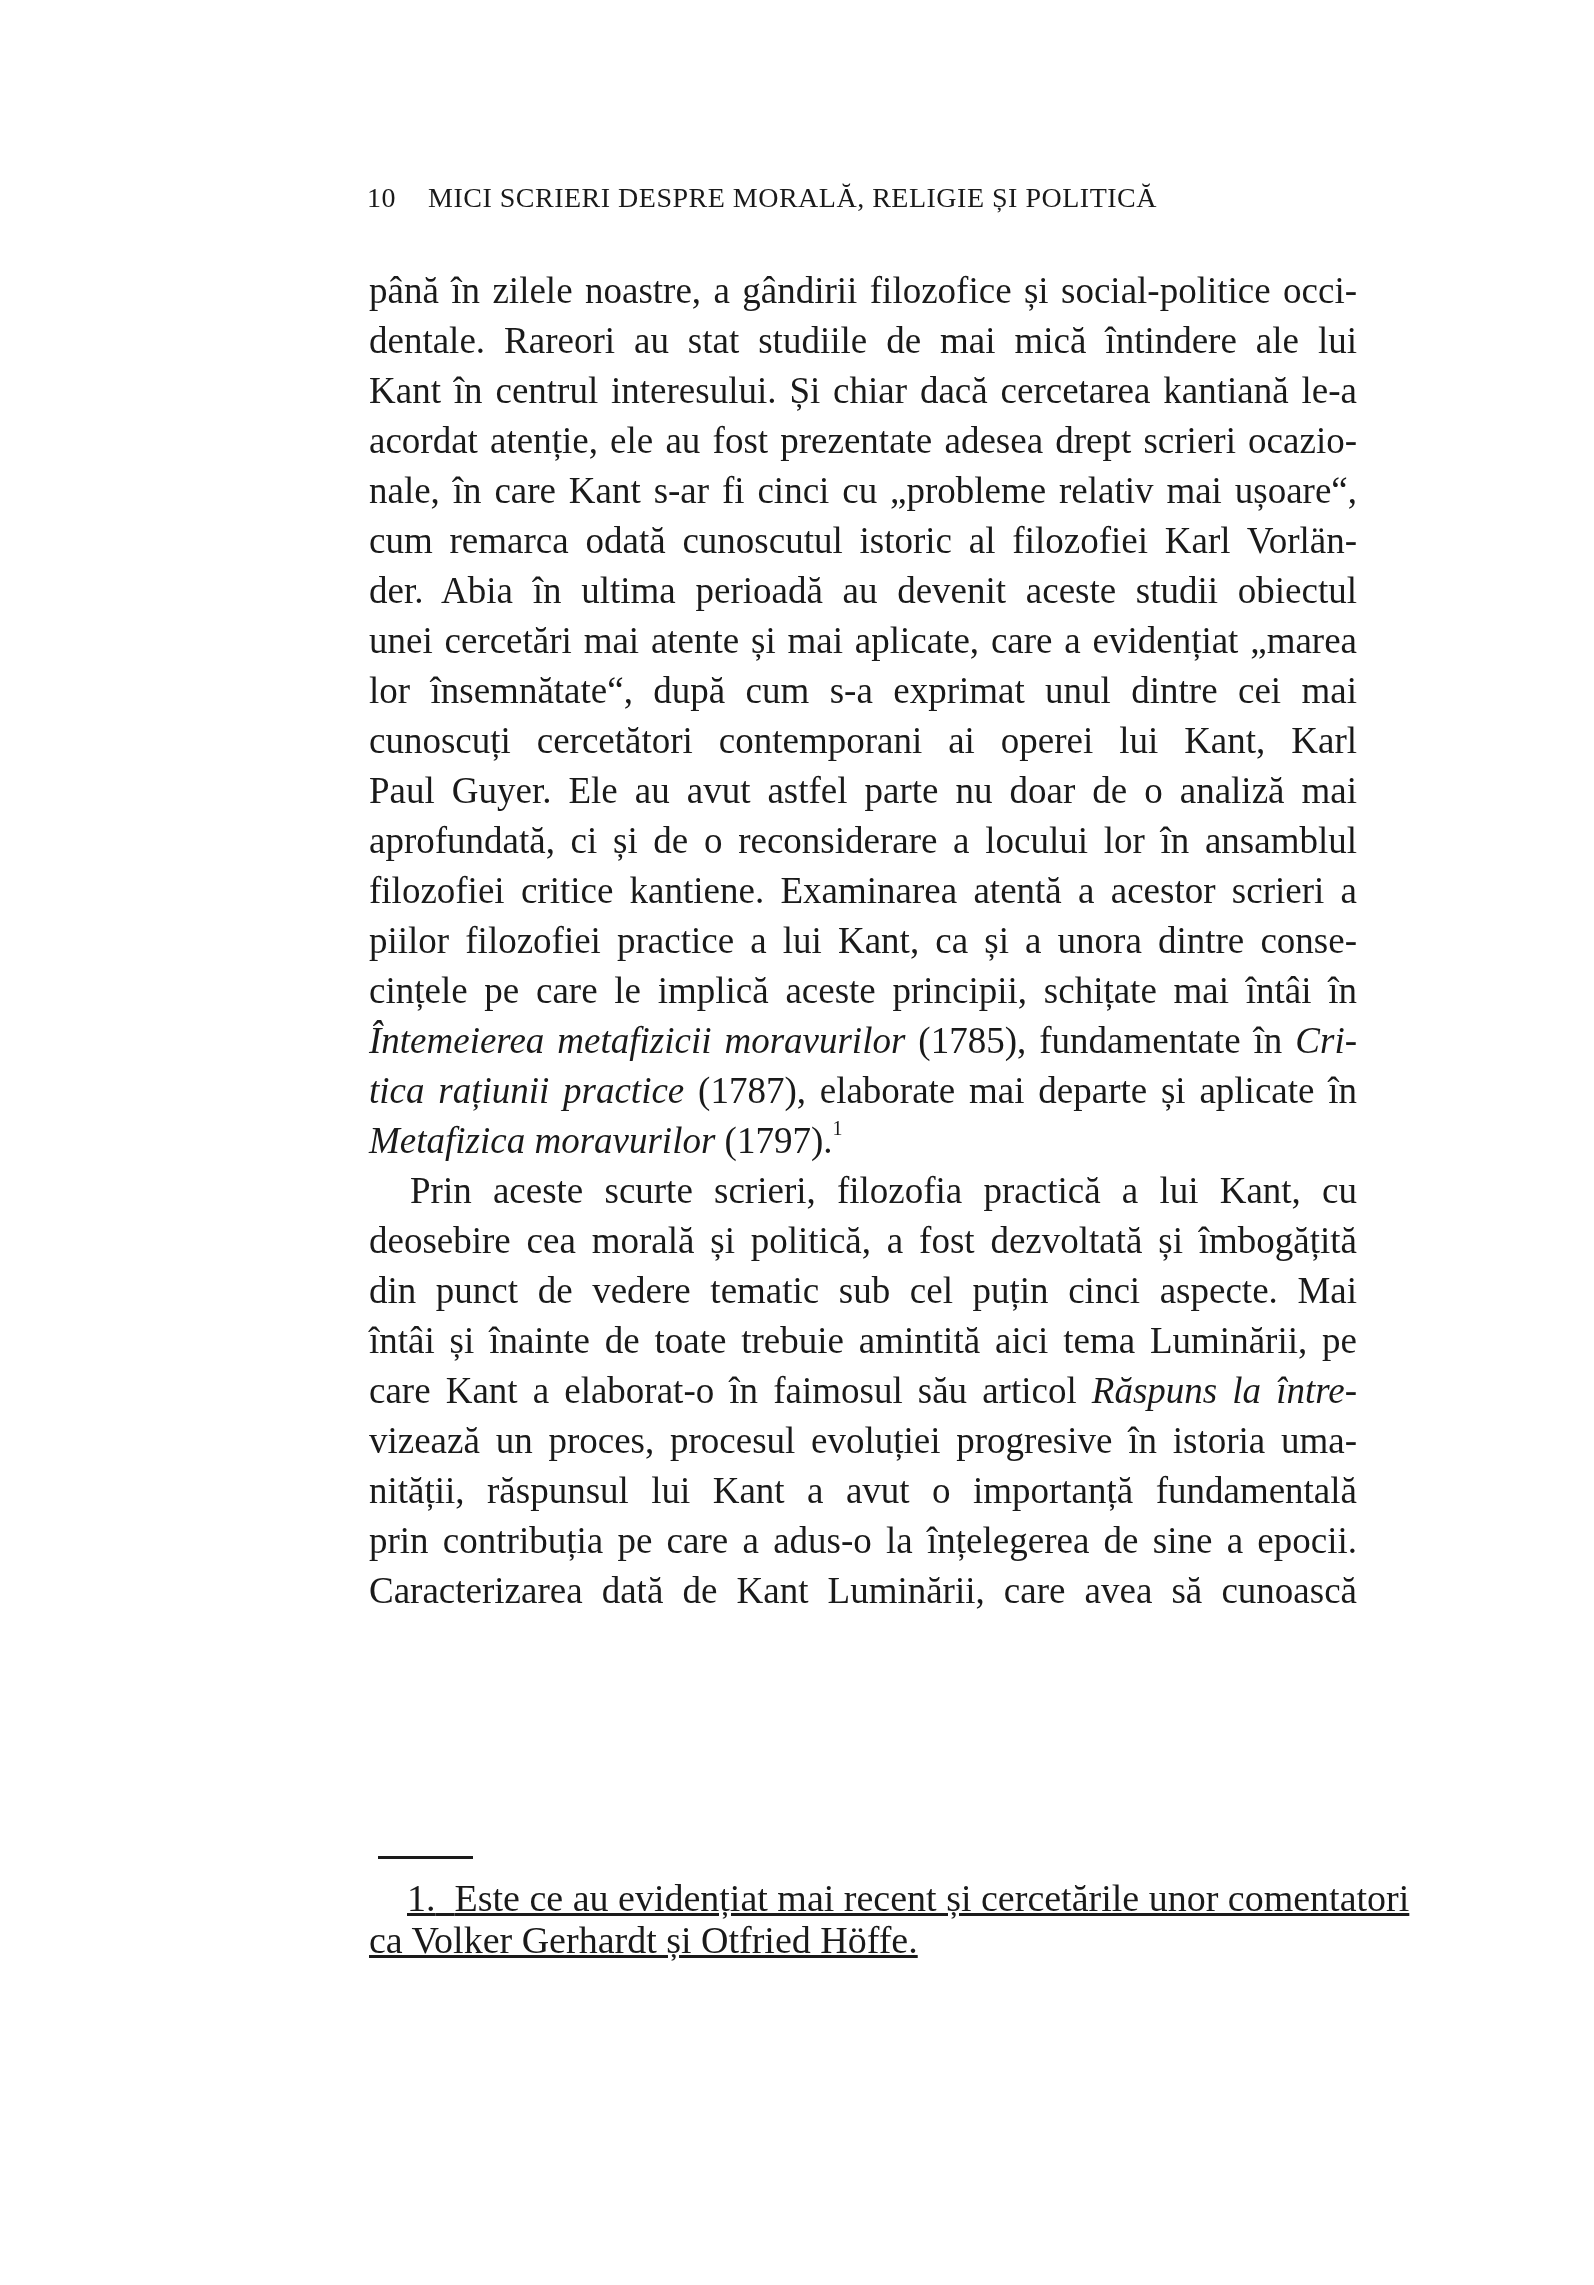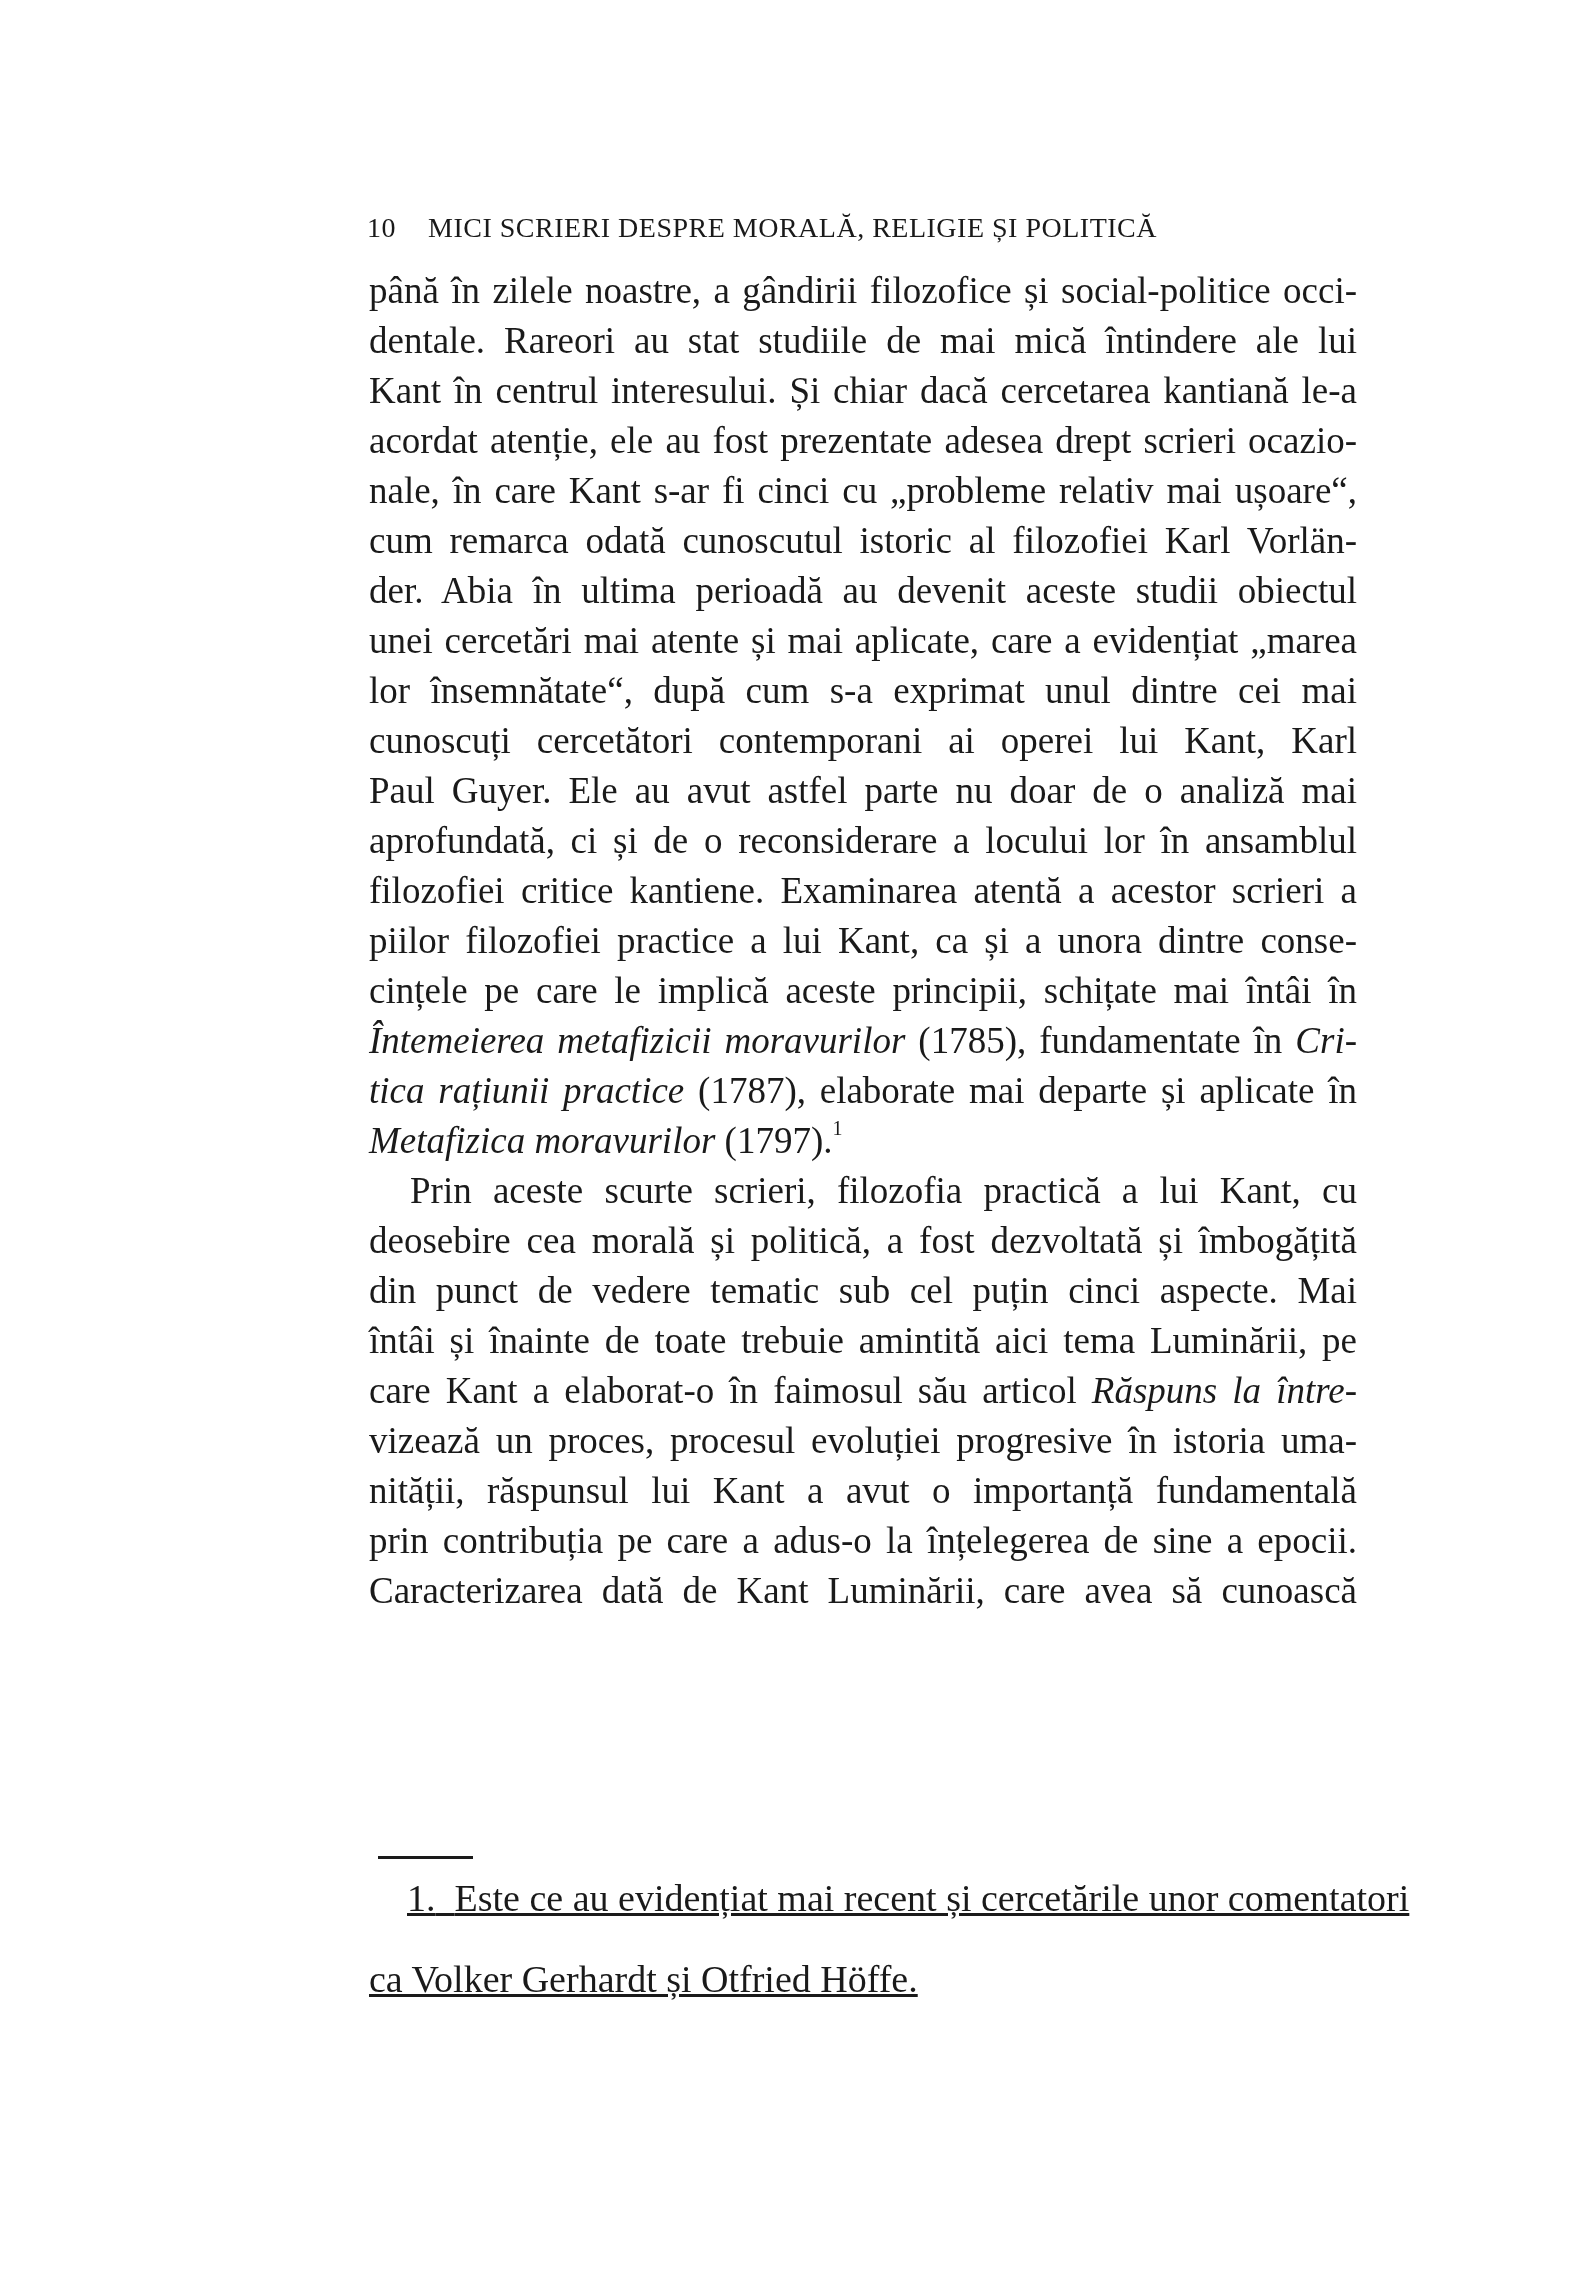--- a/index.html
+++ b/index.html
@@ -1,33 +1,33 @@
 <!DOCTYPE html>
 <html style="font-size:14.4px"><head>
 <meta charset="utf-8">
 <style>
   html, body { margin: 0; padding: 0; background: #ffffff; }
   body { width: 1595px; height: 2285px; position: relative; overflow: hidden;
          font-family: "Liberation Serif", "DejaVu Serif", serif; color: #1a1a1a; }
   .page { position: absolute; left: 0; top: 0; width: 1595px; height: 2285px; }
   .running-head { position: absolute; left: 367px; top: 182px; font-size: 28px;
                   letter-spacing: 0.5px; white-space: nowrap; }
-  .running-head .pgnum { display: inline-block; width: 61px; margin-top: 30px; }
+  .running-head .pgnum { display: inline-block; width: 61px; }
   .body-text { position: absolute; left: 369px; top: 266px; width: 988px; }
   .line { font-size: 37px; line-height: 50px; height: 50px; white-space: nowrap;
           text-align: justify; text-align-last: justify; }
   .line.last { text-align-last: left; }
   .line.indent { padding-left: 41px; }
   .line i { font-style: italic; }
   .line sup { font-size: 20px; vertical-align: 18px; line-height: 0; }
   .fn-rule { position: absolute; left: 378px; top: 1856px; width: 95px; height: 2.7px; background: #1a1a1a; }
   .footnote { position: absolute; left: 369px; top: 1877px; width: 988px; }
   .fn-line { font-size: 38px; line-height: 42px; white-space: nowrap; text-align: justify; text-align-last: justify; text-decoration: underline; }
   .fn-line.indent { padding-left: 38px; }
-  .fn-line.last { text-align-last: left; margin-top: 39px; }
+  .fn-line.last { text-align-last: left; }
 </style>
 </head>
 <body>
 
 <div class="page">
   <div class="running-head">
     <span class="pgnum">10</span><span>MICI SCRIERI DESPRE MORALĂ, RELIGIE ȘI POLITICĂ</span>
   </div>
 
   <div class="body-text" id="body-text">

